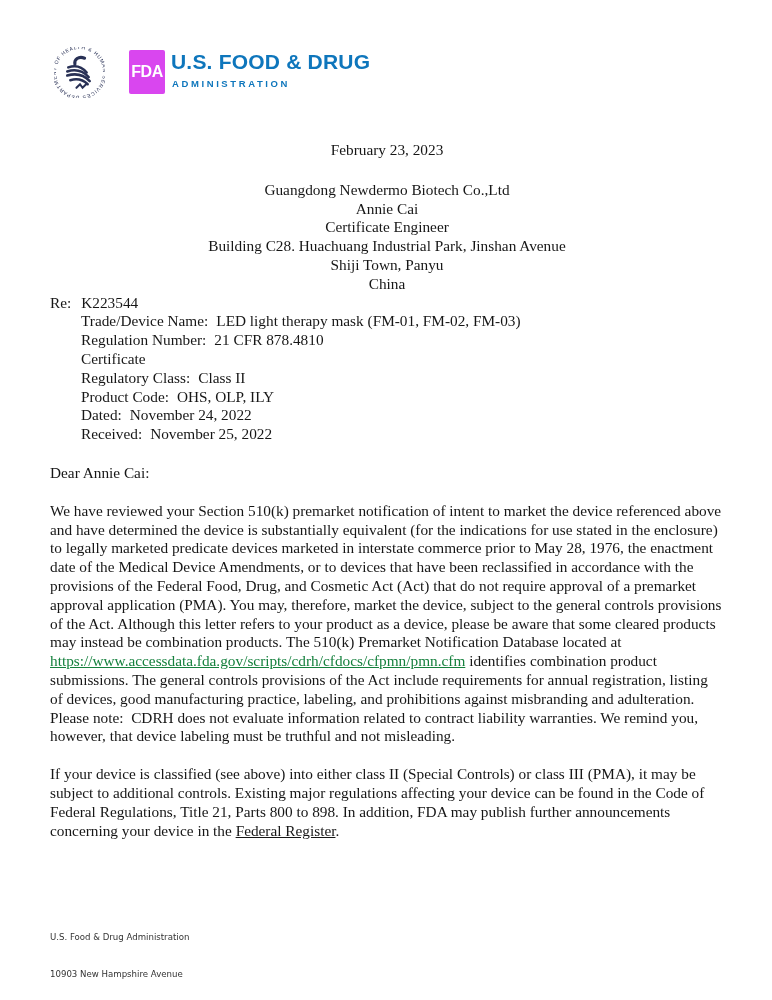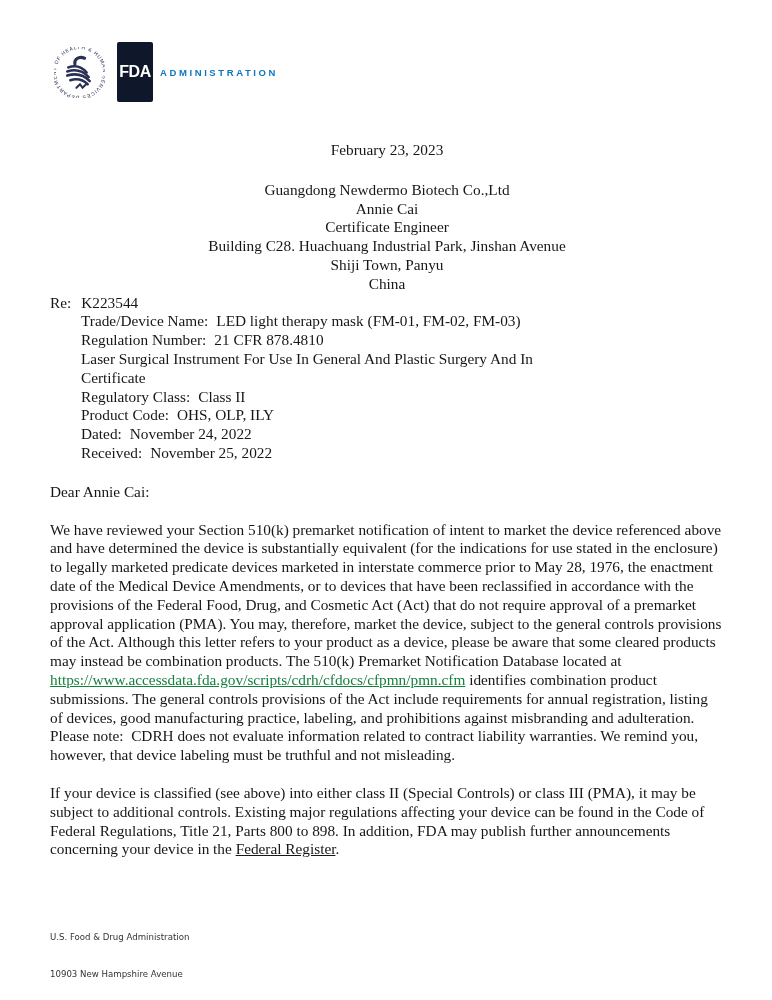--- a/index.html
+++ b/index.html
@@ -19,25 +19,25 @@
   
   .hdr {
     display:flex;
     align-items:center;
     padding-top:46px;
     margin-left:4px;
     height:98px;
   }
   .seal { width:51px; height:51px; flex:0 0 auto; }
   .fda-box {
-    width:36px; height:60px;
-    background:#0f172a;
+    width:36px; height:44px;
+    background:#d946ef;
     color:#ffffff;
     border-radius:2px;
-    margin-left:12px;
+    margin-left:24px;
     display:flex; align-items:center; justify-content:center;
     font-family:"Liberation Sans", sans-serif;
     font-weight:bold; font-size:16px; letter-spacing:-0.5px;
   }
   .brand { margin-left:6px; color:#0e76bc; font-family:"Liberation Sans", sans-serif; }
   .brand-1 { font-weight:bold; font-size:21px; line-height:22px; letter-spacing:0.2px; }
   .brand-2 { font-weight:bold; font-size:9.5px; letter-spacing:2.6px; margin-top:2px; margin-left:1px; }
   
   .date { text-align:center; margin-top:43px; }
   .addr { margin-top:21px;text-align:center; }
@@ -80,20 +80,21 @@
         <path d="M26,48 C42,43 57,47 68,59" stroke-width="5"></path>
         <path d="M26,56 C43,51 59,55 70,67" stroke-width="5"></path>
         <path d="M32,65 C46,61 58,65 66,73" stroke-width="5"></path>
         <path d="M44,80 l7,-7 l5,7 l7,-7" stroke-width="4"></path>
       </g>
     </svg>
     <div class="fda-box">
       <span>FDA</span>
     </div>
     <div class="brand">
+      <div class="brand-1">U.S. FOOD &amp; DRUG</div>
       <div class="brand-2">ADMINISTRATION</div>
     </div>
   </div>
 
   <div class="date">February 23, 2023</div>
 
   <div class="addr">
     <div>Guangdong Newdermo Biotech Co.,Ltd</div>
     <div>Annie Cai</div>
     <div>Certificate Engineer</div>
@@ -110,21 +111,21 @@
     <div class="re-fields">
       <div class="re-row">
         <span class="re-l">Trade/Device Name:</span>
         <span class="re-v">LED light therapy mask (FM-01, FM-02, FM-03)</span>
       </div>
       <div class="re-row">
         <span class="re-l">Regulation Number:</span>
         <span class="re-v">21 CFR 878.4810</span>
       </div>
       <div class="re-row">
-        <span class="re-v"><span>Laser Surgical Instrument For Use In General And Plastic Surgery And In</span><span class="re-v2">Certificate</span></span>
+        <span class="re-v"><span class="re-v2">Certificate</span></span>
       </div>
       <div class="re-row">
         <span class="re-l">Regulatory Class:</span>
         <span class="re-v">Class II</span>
       </div>
       <div class="re-row">
         <span class="re-l">Product Code:</span>
         <span class="re-v">OHS, OLP, ILY</span>
       </div>
       <div class="re-row">

